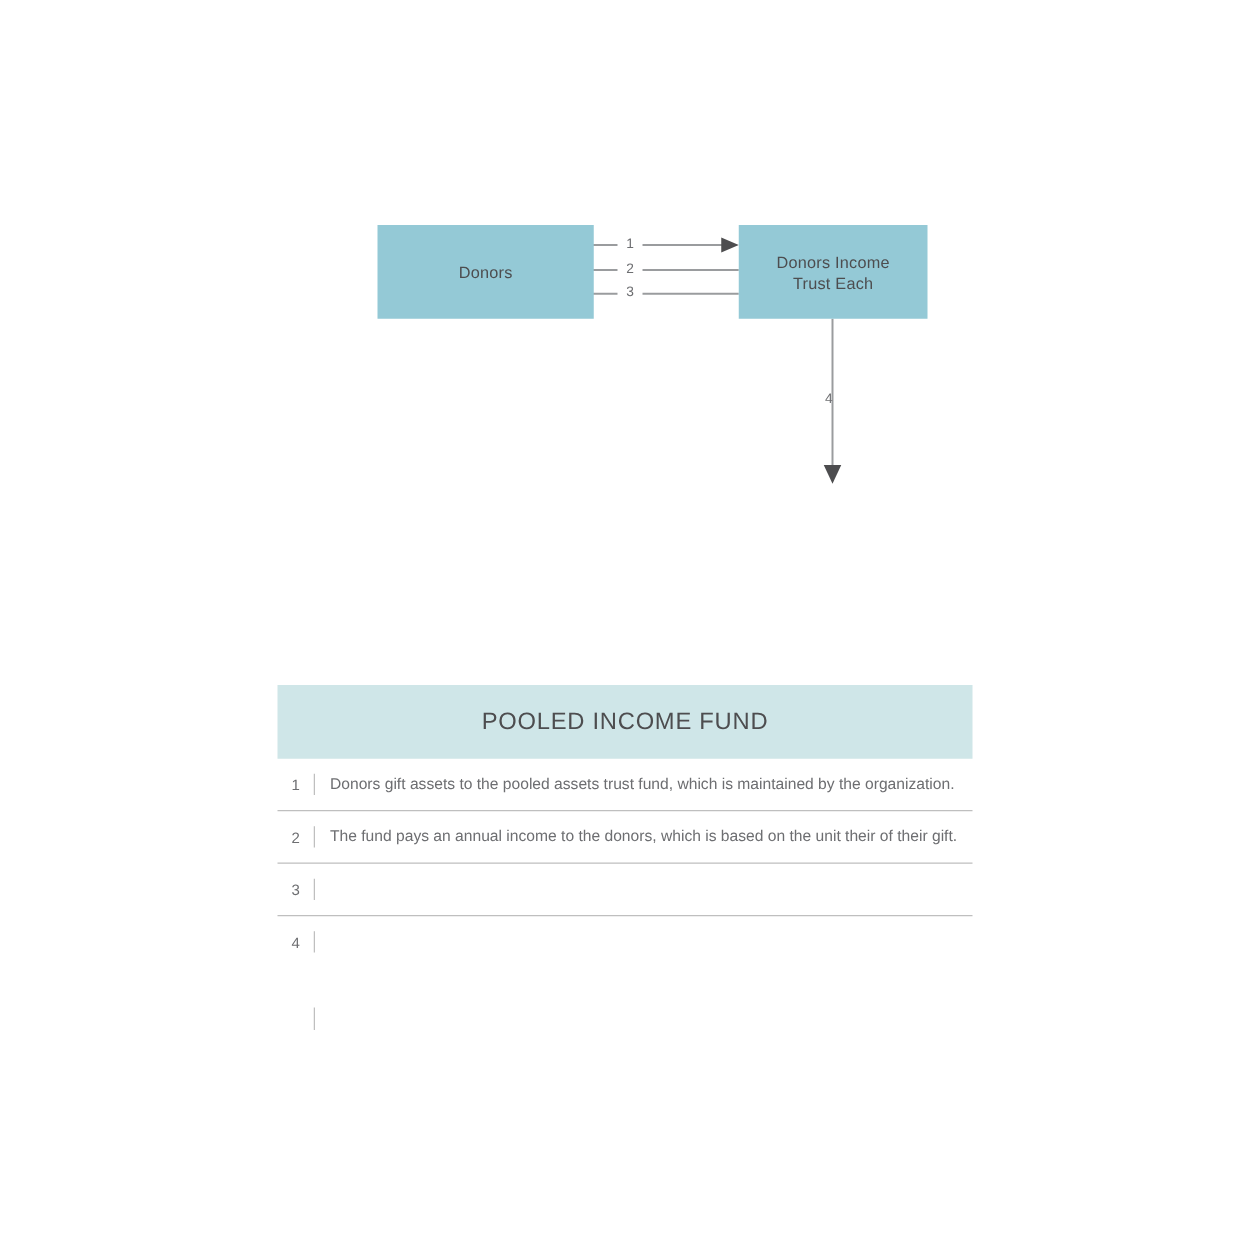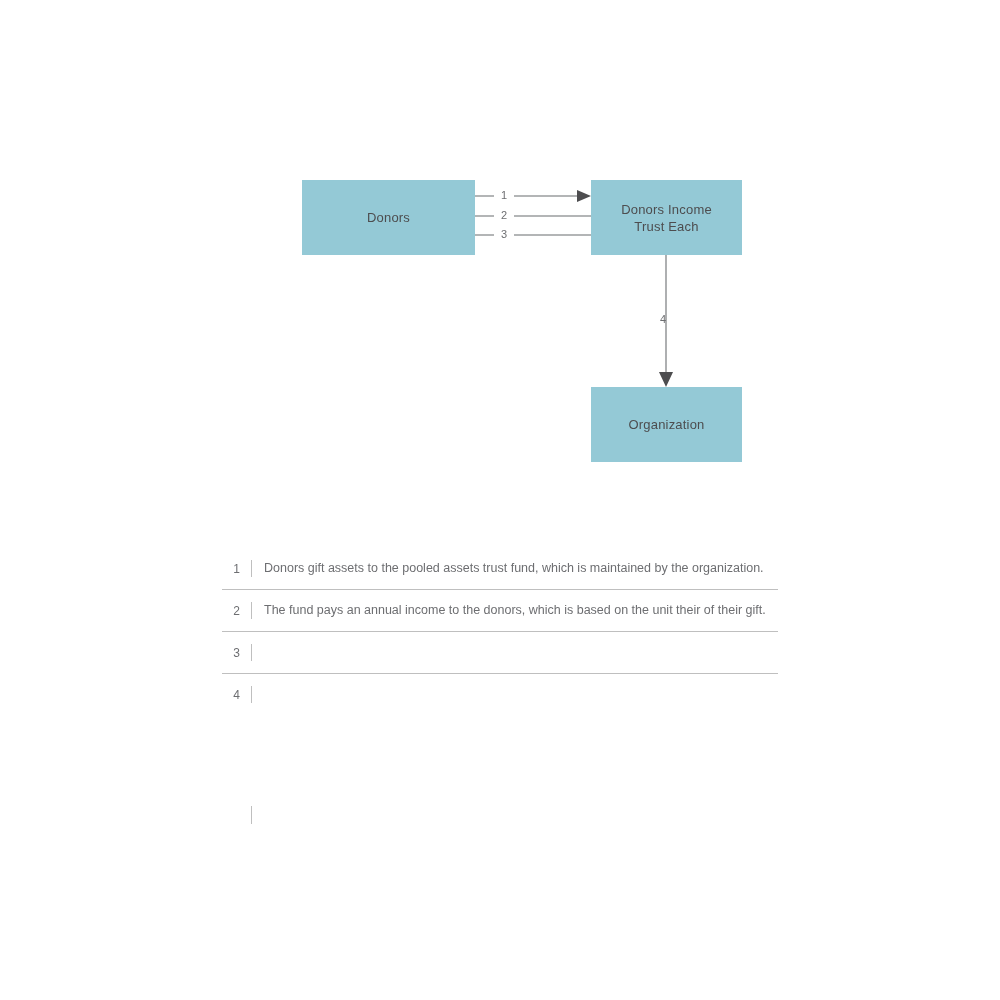--- a/index.html
+++ b/index.html
@@ -157,30 +157,30 @@
     <span class="box-label">Donors</span>
   </div>
 
   <div class="flow-box" id="box-trust-fund">
     <span>
       <span class="box-label">Donors Income</span>
       <span class="box-label">Trust Each</span>
     </span>
   </div>
 
-  <div class="flow-box" id="box-organization">
-    <span class="box-label">Organization</span>
-  </div>
 
   <div class="edge-label" id="edge-label-1">1</div>
   <div class="edge-label" id="edge-label-2">2</div>
   <div class="edge-label" id="edge-label-3">3</div>
   <div class="edge-label" id="edge-label-4">4</div>
 
   <div id="legend-table">
+    <div id="legend-header">
+      <span>POOLED INCOME FUND</span>
+    </div>
 
     <div class="legend-row">
       <div class="legend-num">1</div>
       <div class="legend-divider"></div>
       <div class="legend-text">Donors gift assets to the pooled assets trust fund, which is maintained by the organization.</div>
     </div>
 
     <div class="legend-row">
       <div class="legend-num">2</div>
       <div class="legend-divider"></div>

